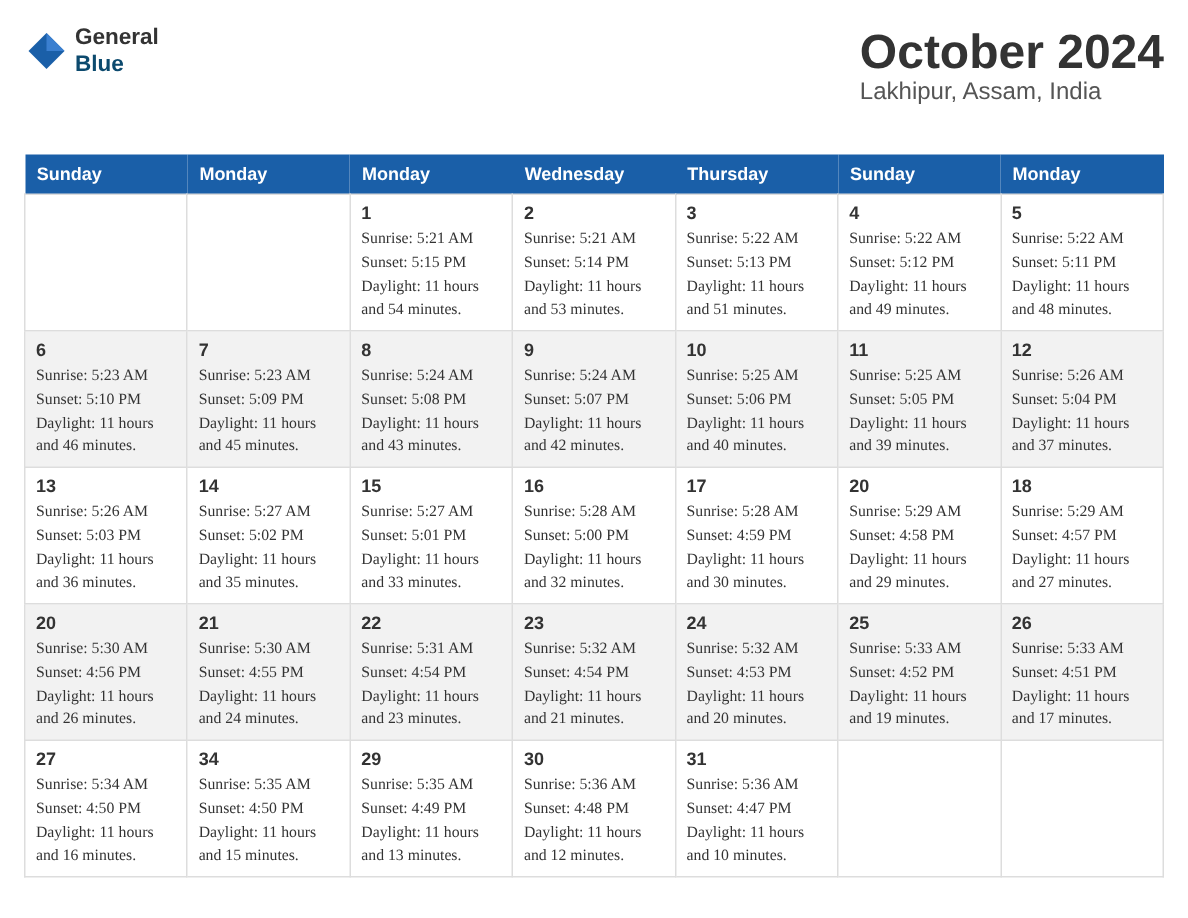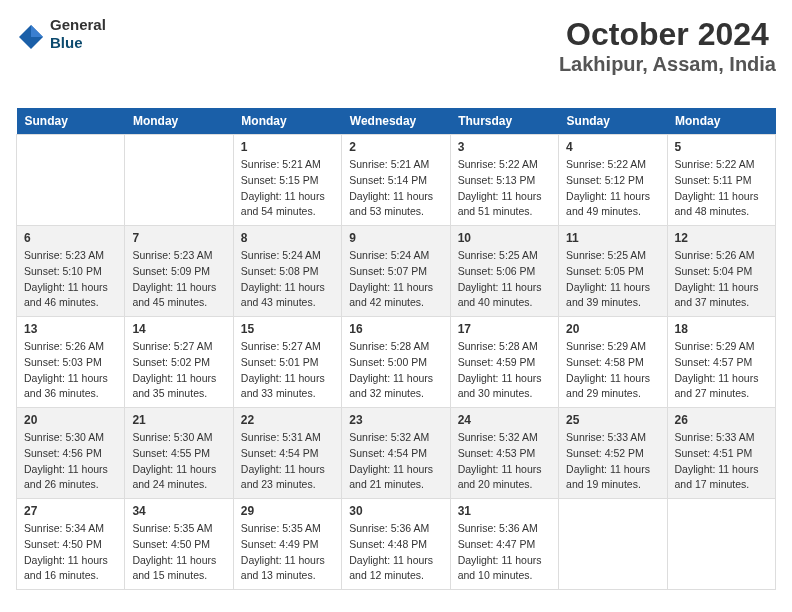--- a/index.html
+++ b/index.html
@@ -11,38 +11,38 @@
       padding: 16px;
     }
     .header {
       display: flex;
       justify-content: space-between;
       align-items: flex-start;
       margin-bottom: 12px;
     }
     .logo {
       display: flex;
-      align-items: flex-end;
+      align-items: center;
       gap: 4px;
     }
     .logo-icon {
       width: 30px;
       height: 30px;
     }
     .title-area {
-      text-align: center;
+      text-align: left;
     }
     .title-area h1 {
       font-size: 32px;
       font-weight: bold;
       color: #333;
     }
     .title-area h2 {
-      font-size: 20px;
-      font-weight: bold;
+      font-size: 16px;
+      font-weight: normal;
       color: #555;
     }
     table {
       width: 100%;
       border-collapse: collapse;
       font-size: 11px;
       margin-top: 32px;
     }
     thead tr th {
       background-color: #1a5fa8;
@@ -73,20 +73,21 @@
     }
     .day-num {
       font-weight: bold;
       font-size: 12px;
       margin-bottom: 3px;
     }
     .day-detail {
       font-size: 10.5px;
       line-height: 1.5;
       color: #333;
+      font-family: Liberation Serif, serif;
     }
   </style>
 </head>
 <body>
 
 <div class="header">
   <div class="logo">
     <svg class="logo-icon" viewBox="0 0 40 40" xmlns="http://www.w3.org/2000/svg">
       <polygon points="20,4 36,20 20,36 4,20" fill="#1a5fa8"></polygon>
       <polygon points="20,4 36,20 20,20" fill="#3a7fd0"></polygon>

